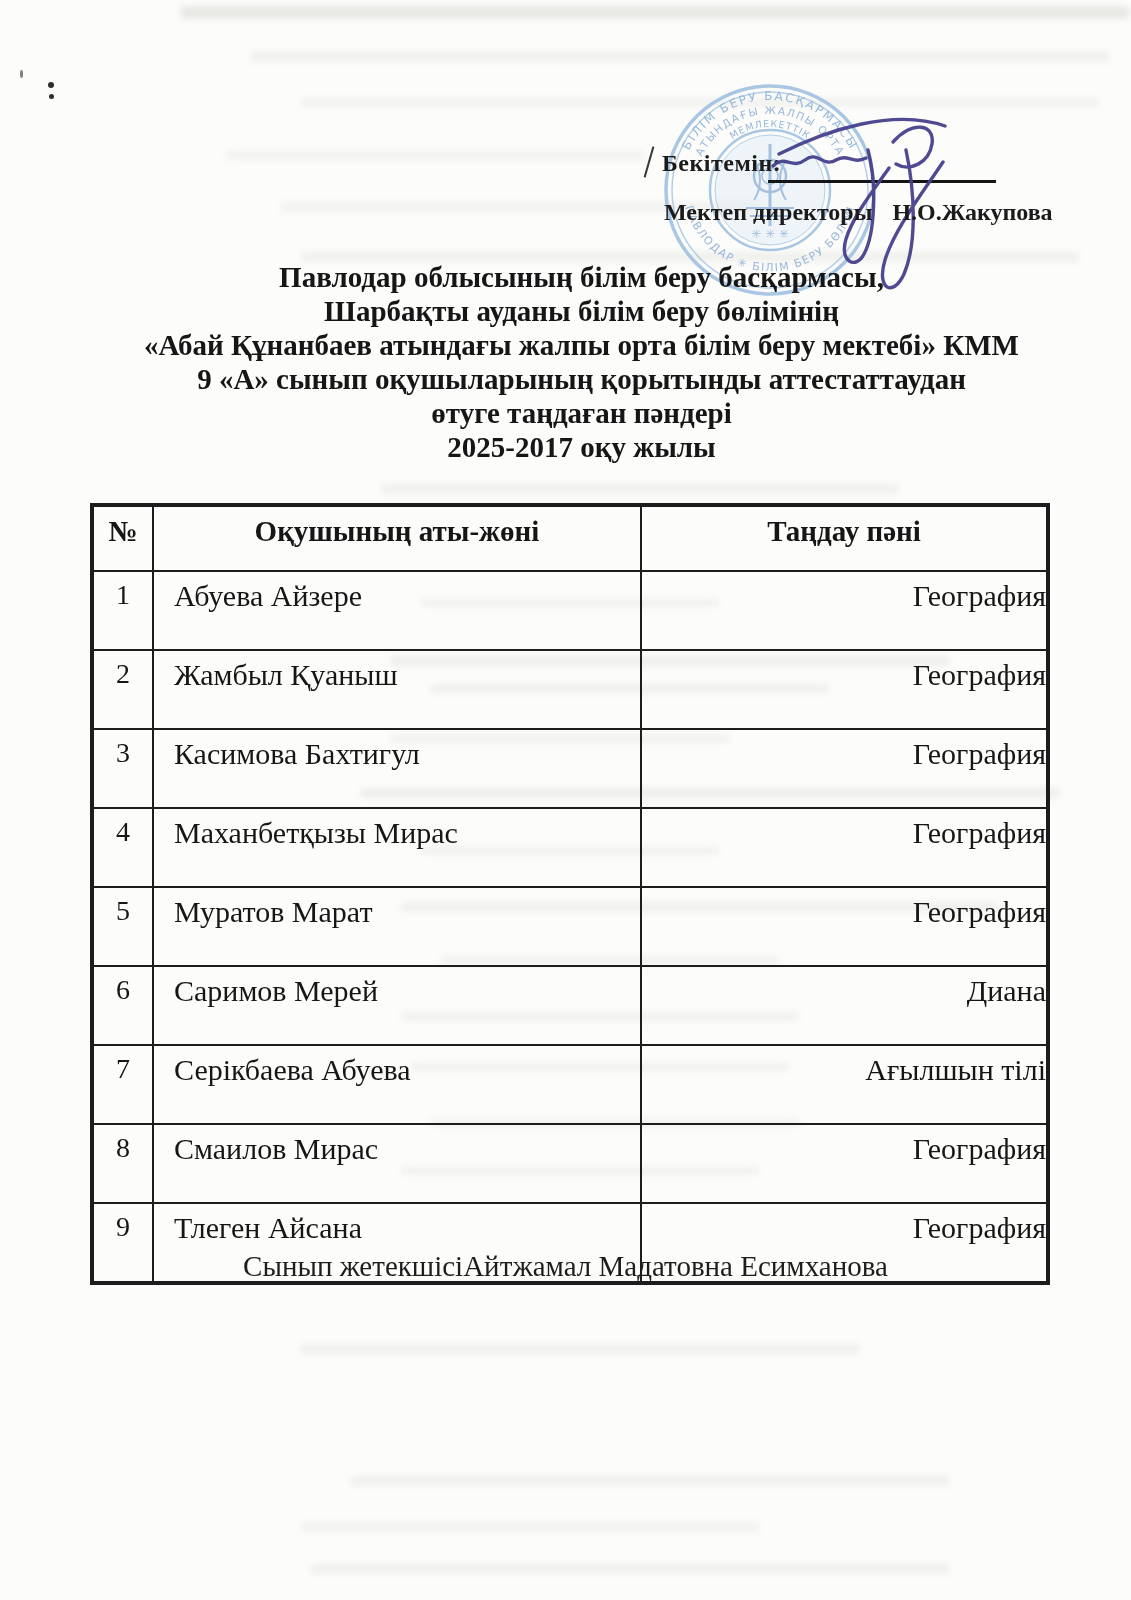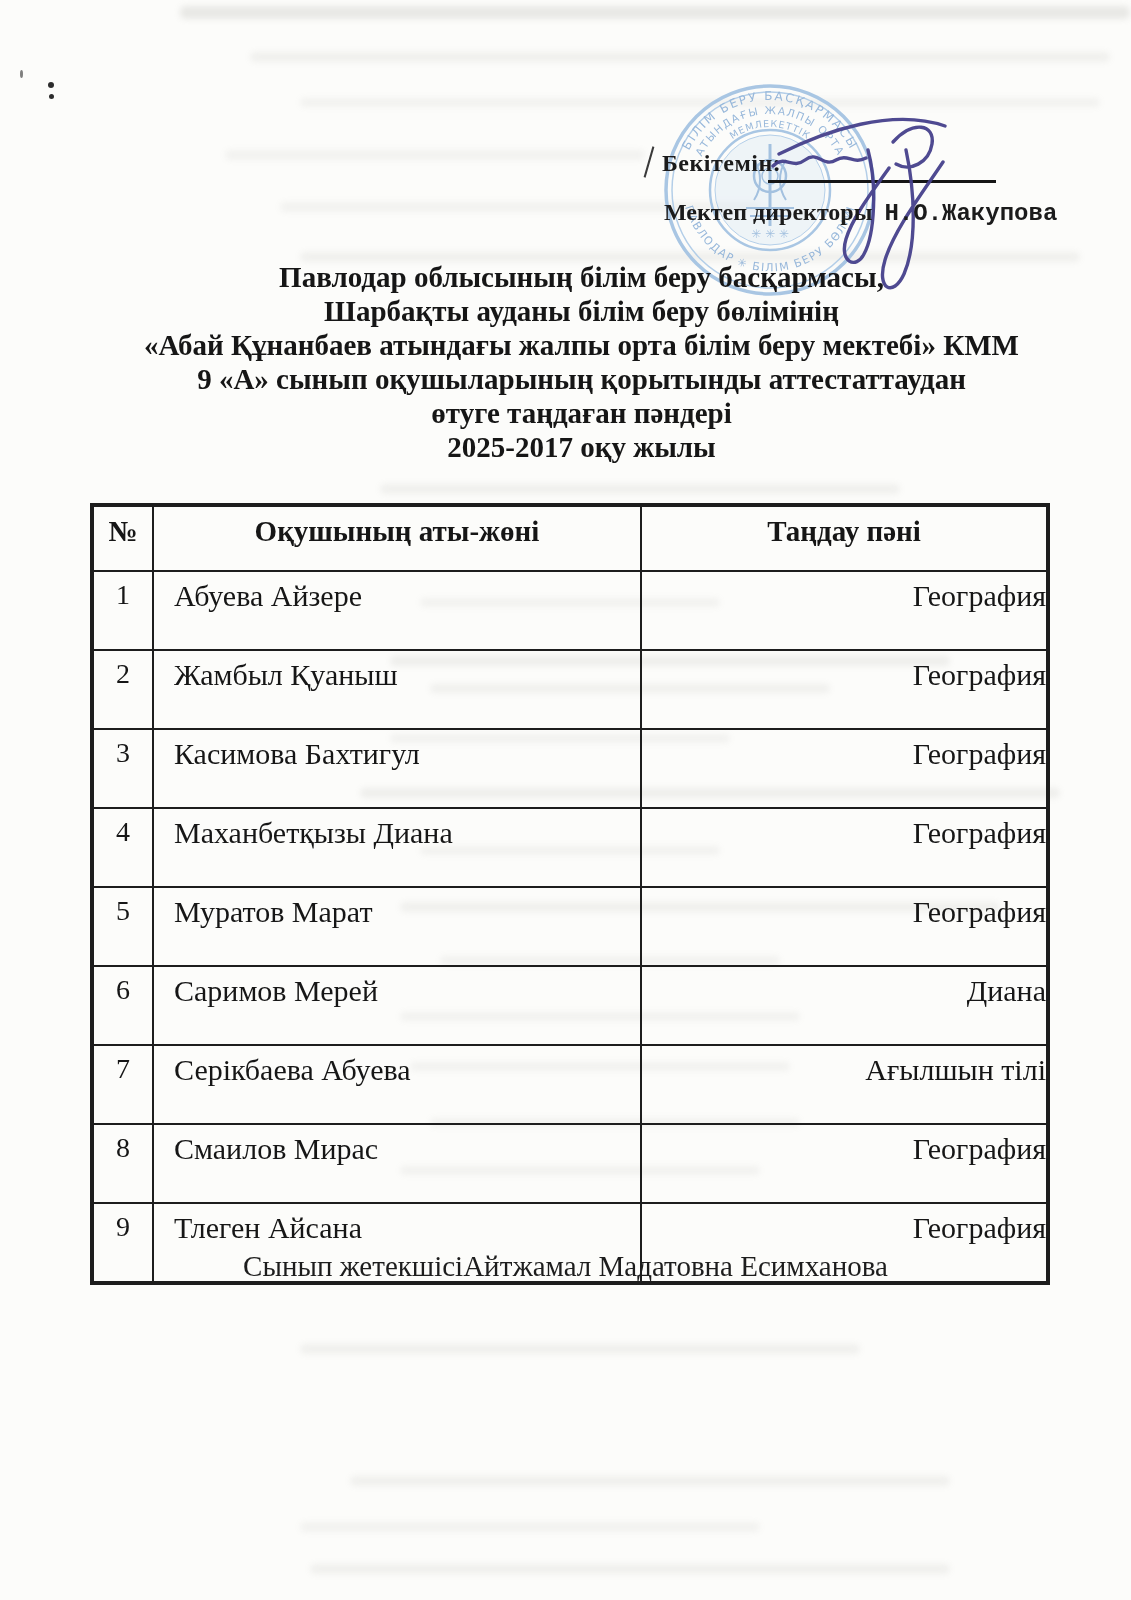--- a/index.html
+++ b/index.html
@@ -35,21 +35,21 @@
     font-size:24px;font-weight:bold;letter-spacing:.5px;
   }
   .approve-underline{
     position:absolute;left:768px;top:180px;width:228px;height:3px;background:#151515;
   }
   .signature-svg{position:absolute;left:735px;top:92px;width:290px;height:212px;}
   .director-line{
     position:absolute;left:664px;top:199px;
     font-size:24px;font-weight:bold;white-space:nowrap;
   }
-  .director-line .name{margin-left:12px;font-family:Liberation Mono, monospace;}
+  .director-line .name{margin-left:20px;}
 
   
   .title-block{
     position:absolute;left:16px;top:260px;width:1131px;
     text-align:center;font-size:29px;line-height:34px;font-weight:bold;
     color:#161616;
   }
 
   
   .tbl{
@@ -204,21 +204,21 @@
     </tr>
 
     <tr>
       <td class="num">3</td>
       <td class="name">Касимова Бахтигул</td>
       <td class="subj">География</td>
     </tr>
 
     <tr>
       <td class="num">4</td>
-      <td class="name">Маханбетқызы Диана</td>
+      <td class="name">Маханбетқызы Мирас</td>
       <td class="subj">География</td>
     </tr>
 
     <tr>
       <td class="num">5</td>
       <td class="name">Муратов Марат</td>
       <td class="subj">География</td>
     </tr>
 
     <tr>

